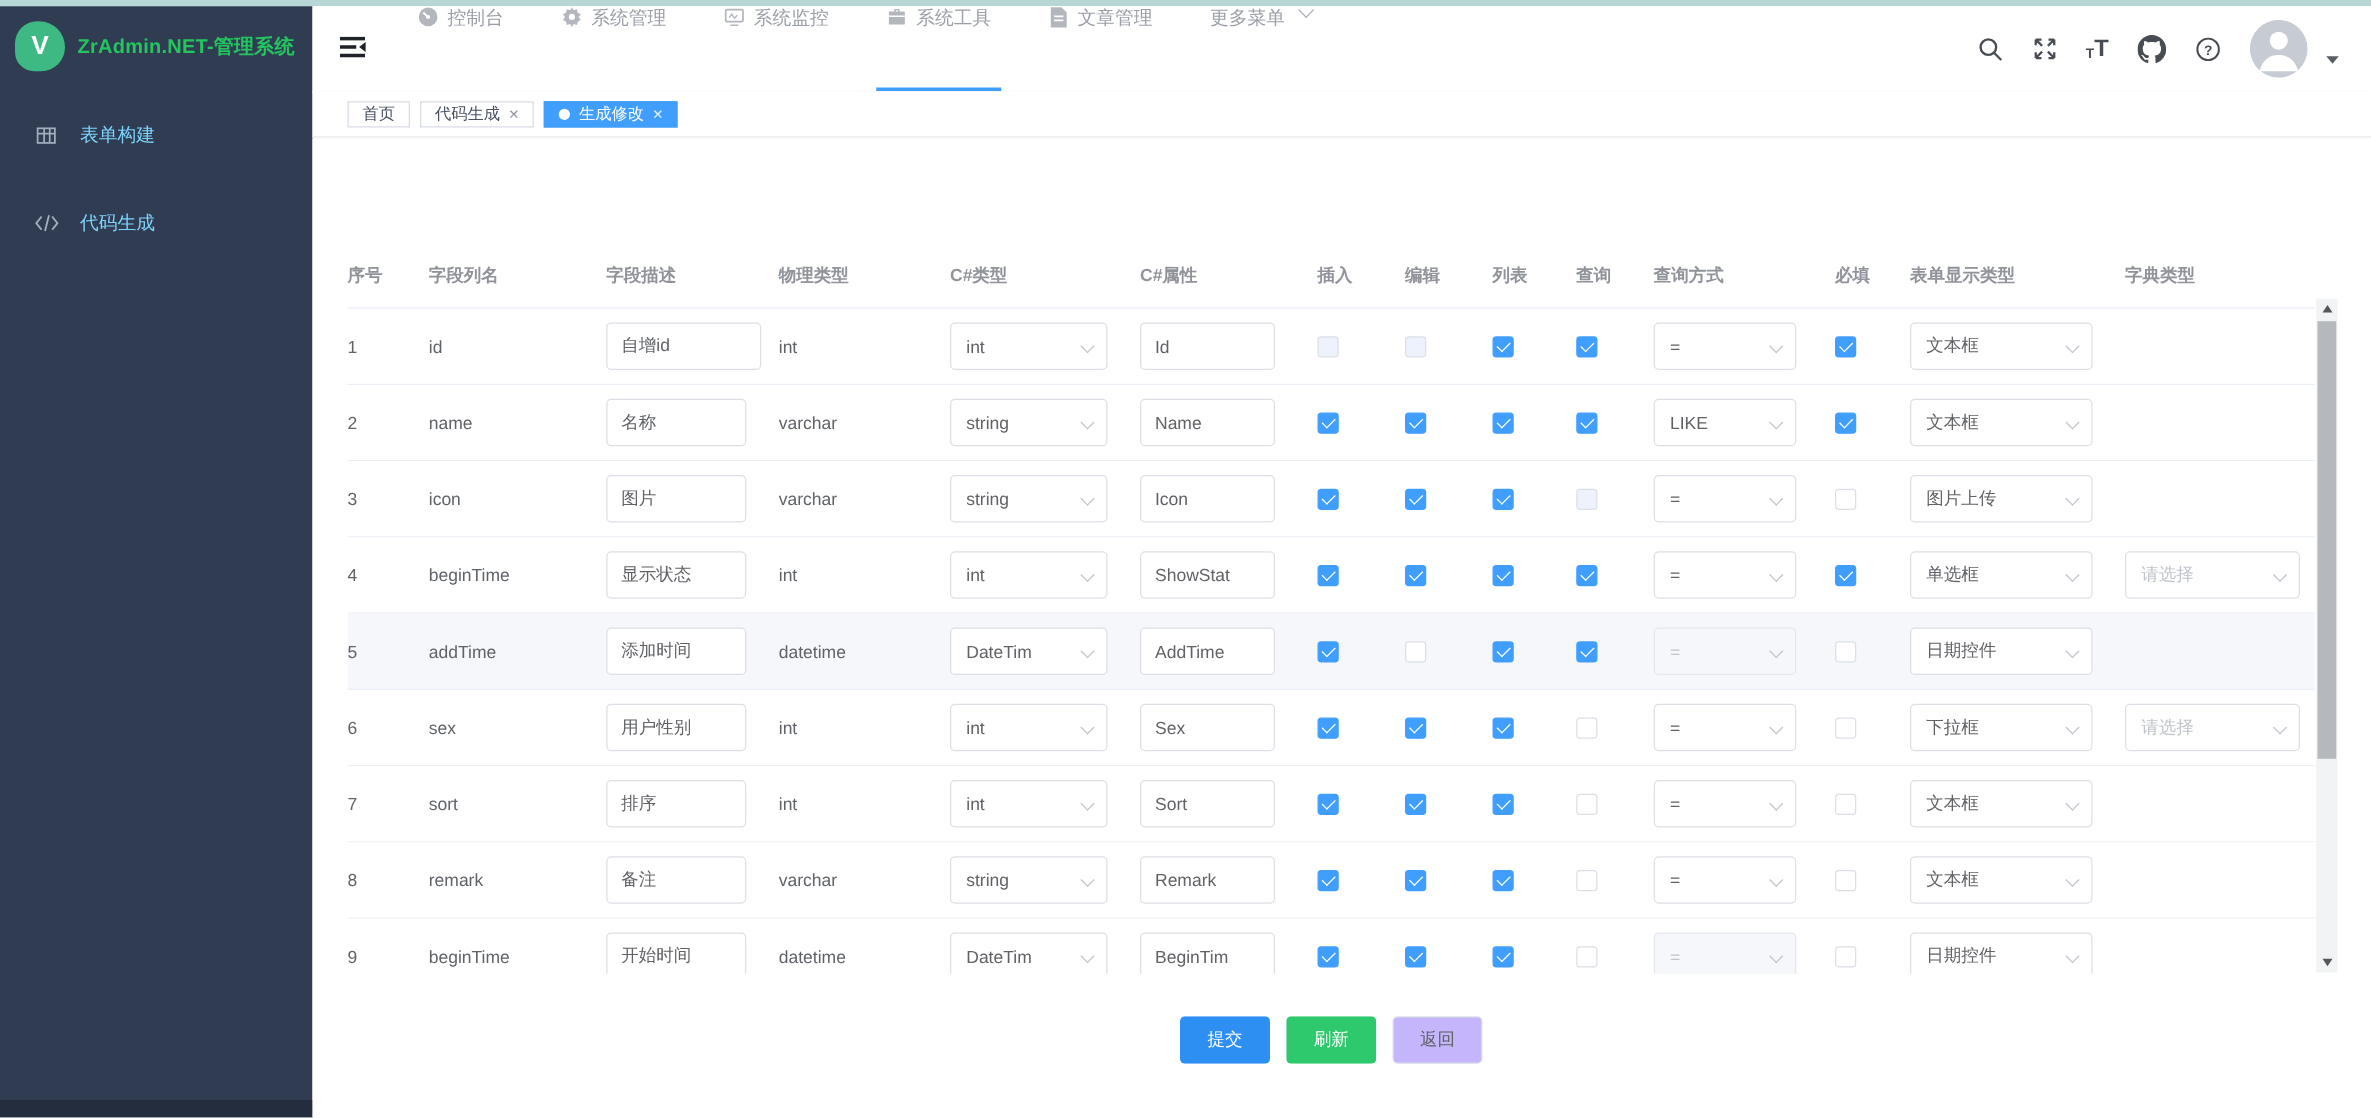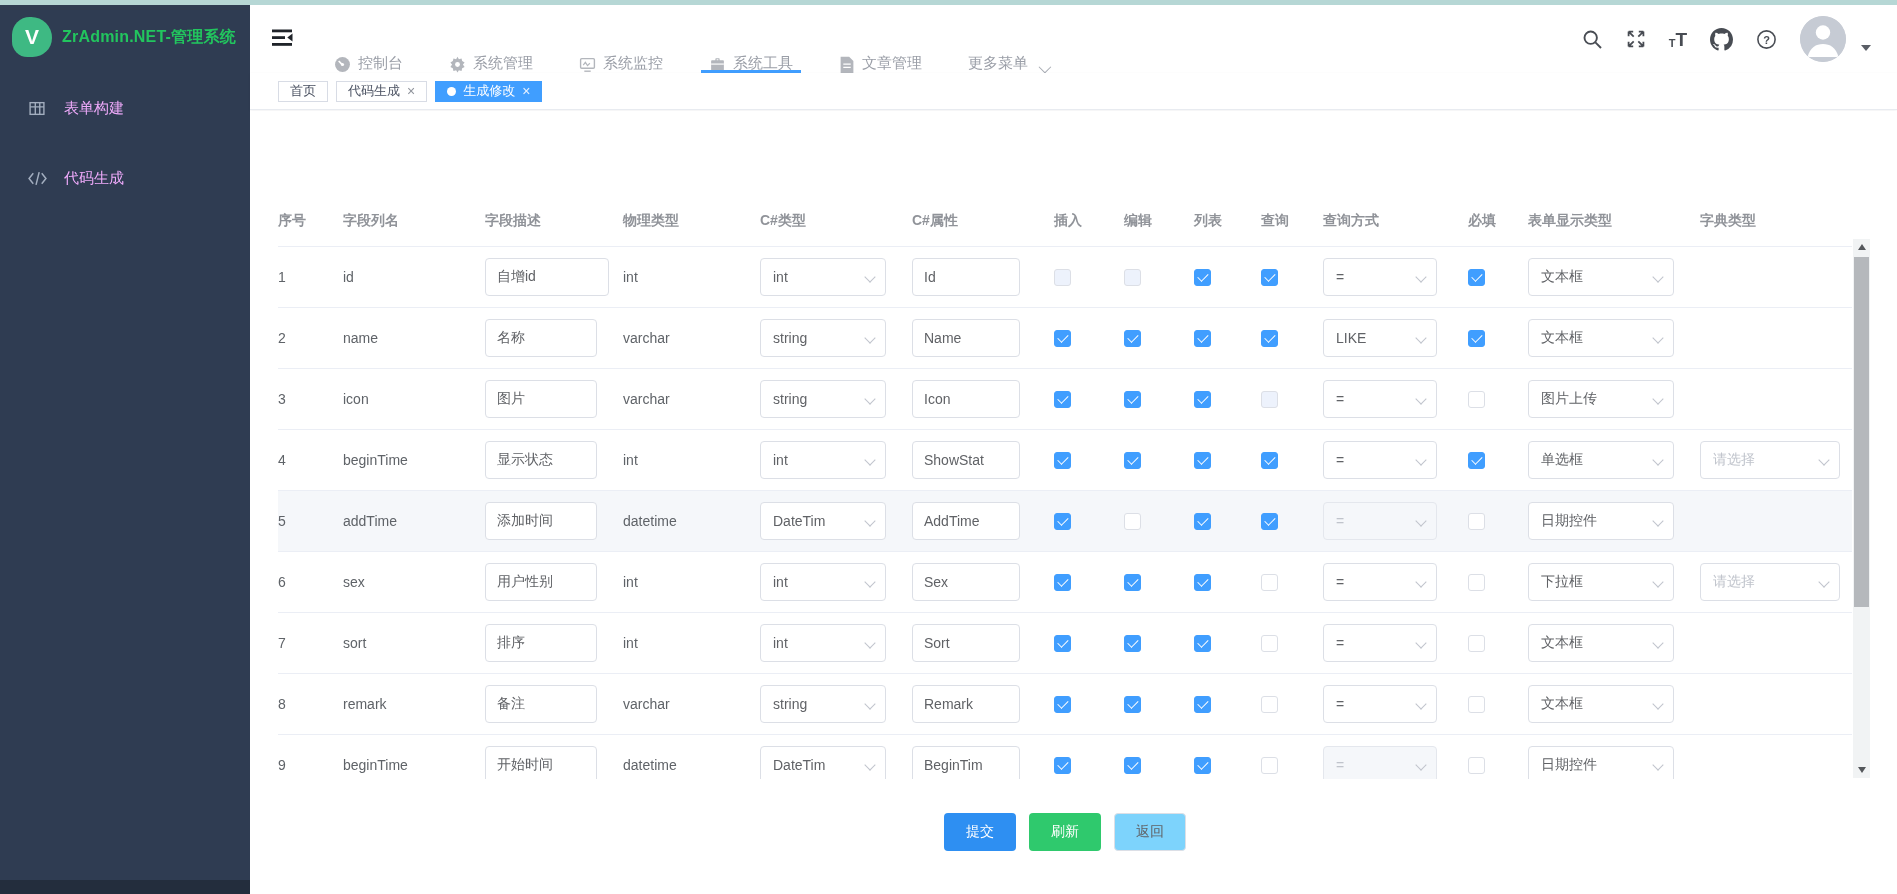--- a/index.html
+++ b/index.html
@@ -7,28 +7,28 @@
        font-family:"Liberation Sans","DejaVu Sans",sans-serif;-webkit-font-smoothing:antialiased;}
   
   .topstrip{position:absolute;left:0;top:0;width:100%;height:5px;background:#b6d7d5;}
   
   .sidebar{position:absolute;left:0;top:5px;bottom:0;width:250px;background:#2f3c52;}
   .logo-row{display:flex;align-items:center;height:64px;padding-left:12px;}
   .logo-badge{width:40px;height:40px;background:#3eb983;border-radius:46% 54% 50% 40%;
       color:#fff;font-weight:bold;font-size:21px;display:flex;align-items:center;justify-content:center;}
   .logo-title{color:#22c55e;font-weight:700;font-size:16px;margin-left:10px;letter-spacing:.2px;}
   .menu{margin-top:4px;}
-  .menu-item{height:70px;display:flex;align-items:center;padding-left:26px;color:#f0abfc;font-size:15px;cursor:pointer;}
+  .menu-item{height:70px;display:flex;align-items:center;padding-left:26px;color:#7dd3fc;font-size:15px;cursor:pointer;}
   .menu-item .mi-icon{width:22px;margin-right:16px;color:#a3aebf;display:flex;align-items:center;justify-content:center;}
   .sidebar-foot{position:absolute;left:0;right:0;bottom:0;height:14px;background:#232d3d;}
   
   .header{position:absolute;left:250px;top:5px;right:0;height:68px;background:#fff;border-bottom:1px solid #f2f3f5;}
   .hamburger{position:absolute;left:22px;top:24px;cursor:pointer;}
   .topnav{position:absolute;left:84px;top:0;height:100%;display:flex;align-items:center;gap:46px;}
-  .nav-item{position:relative;height:100%;display:flex;align-items:flex-end;gap:7px;color:#9a9ea7;font-size:15px;cursor:pointer;white-space:nowrap;}
+  .nav-item{position:relative;height:100%;display:flex;align-items:flex-start;gap:7px;color:#9a9ea7;font-size:15px;cursor:pointer;white-space:nowrap;}
   .nav-item .ni-icon{color:#b3b6bc;display:flex;align-items:center;}
   .nav-item.active::after{content:"";position:absolute;left:-8px;right:-8px;bottom:0;height:3px;background:#409eff;}
   .chev{display:inline-block;width:8px;height:8px;border-right:1.5px solid #a6aab2;border-bottom:1.5px solid #a6aab2;
         transform:rotate(45deg) translateY(-2px);margin-left:4px;}
   .actions{position:absolute;right:26px;top:0;height:100%;display:flex;align-items:center;gap:23px;color:#484c53;}
   .act-icon{display:flex;align-items:center;cursor:pointer;}
   .fontsize{font-weight:700;color:#484c53;display:inline-flex;align-items:flex-end;line-height:1;cursor:pointer;}
   .fontsize .small-t{font-size:11px;}
   .fontsize .big-t{font-size:19px;}
   .avatar{width:46px;height:46px;border-radius:50%;overflow:hidden;background:#c6cbd4;cursor:pointer;}
@@ -73,21 +73,21 @@
   .vs-up,.vs-down{position:absolute;left:0;width:17px;height:16px;display:flex;align-items:center;justify-content:center;cursor:pointer;}
   .vs-up{top:0;} .vs-down{bottom:0;}
   .tri-up{width:0;height:0;border-left:4.5px solid transparent;border-right:4.5px solid transparent;border-bottom:6px solid #54575b;}
   .tri-dn{width:0;height:0;border-left:4.5px solid transparent;border-right:4.5px solid transparent;border-top:6px solid #54575b;}
   .vs-thumb{position:absolute;left:1px;right:1px;top:18px;height:350px;background:#b5b8bc;cursor:grab;}
   
   .footer{position:absolute;left:28px;top:702px;width:1574px;display:flex;justify-content:center;gap:13px;}
   .btn{height:38px;box-sizing:border-box;border-radius:4px;padding:0 21px;font-size:14px;display:flex;align-items:center;cursor:pointer;border:1px solid transparent;}
   .btn.primary{background:#2e8ff2;color:#fff;}
   .btn.success{background:#2fc96d;color:#fff;}
-  .btn.default{background:#7dd3fc;color:#606266;border-color:#dcdfe6;}
+  .btn.default{background:#c4b5fd;color:#606266;border-color:#dcdfe6;}
 </style>
 </head>
 <body>
 
 <div class="topstrip"></div>
 
 <div class="sidebar">
   <div class="logo-row">
     <div class="logo-badge">V</div>
     <div class="logo-title">ZrAdmin.NET-管理系统</div>

